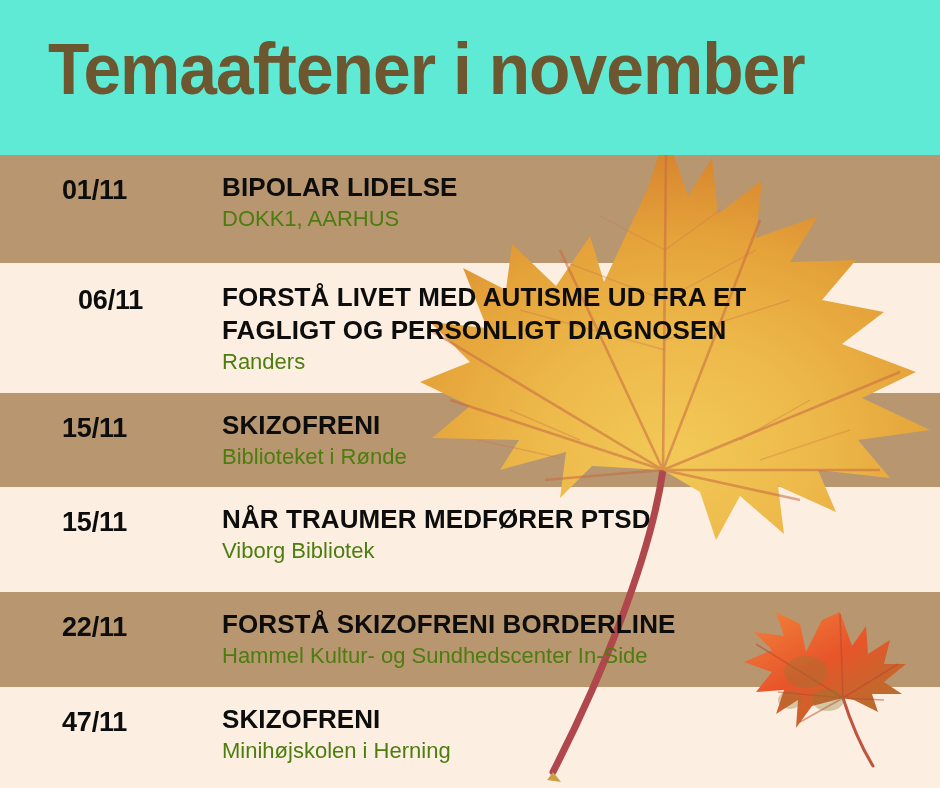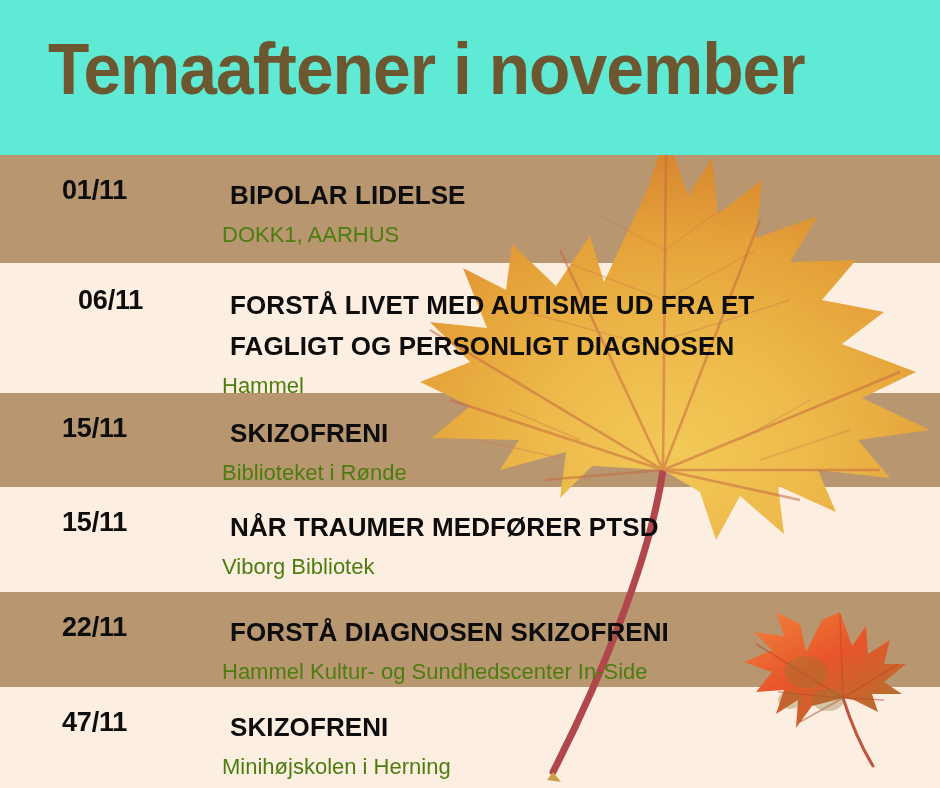--- a/index.html
+++ b/index.html
@@ -94,21 +94,21 @@
     left: 222px;
     right: 10px;
   }
   .event-title {
     font-family: "Liberation Sans Narrow", "Liberation Sans", sans-serif;
     font-size: 26px;
     font-weight: 700;
     color: #0d0d0d;
     line-height: 33px;
     letter-spacing: 0.1px;
-    margin: 8px;
+    margin: 0;
     white-space: nowrap;
   }
   .event-venue {
     font-family: "Liberation Sans Narrow", "Liberation Sans", sans-serif;
     font-size: 22px;
     font-weight: 400;
     color: #4d7c0f;
     line-height: 29px;
     margin: 0;
     white-space: nowrap;
@@ -207,41 +207,41 @@
         <div class="event-body" style="top: 16px;">
           <p class="event-title">BIPOLAR LIDELSE</p>
           <p class="event-venue">DOKK1, AARHUS</p>
         </div>
       </div>
       <div class="event-row" style="top: 263px; height: 130px;">
         <div class="event-date" style="top: 22px; margin-left: 16px;">06/11</div>
         <div class="event-body" style="top: 18px;">
           <p class="event-title">FORSTÅ LIVET MED AUTISME UD FRA ET</p>
           <p class="event-title">FAGLIGT OG PERSONLIGT DIAGNOSEN</p>
-          <p class="event-venue">Hammel</p>
+          <p class="event-venue">Randers</p>
         </div>
       </div>
       <div class="event-row" style="top: 393px; height: 94px;">
         <div class="event-date" style="top: 20px;">15/11</div>
         <div class="event-body" style="top: 16px;">
           <p class="event-title">SKIZOFRENI</p>
           <p class="event-venue">Biblioteket i Rønde</p>
         </div>
       </div>
       <div class="event-row" style="top: 487px; height: 105px;">
         <div class="event-date" style="top: 20px;">15/11</div>
         <div class="event-body" style="top: 16px;">
           <p class="event-title">NÅR TRAUMER MEDFØRER PTSD</p>
           <p class="event-venue">Viborg Bibliotek</p>
         </div>
       </div>
       <div class="event-row" style="top: 592px; height: 95px;">
         <div class="event-date" style="top: 20px;">22/11</div>
         <div class="event-body" style="top: 16px;">
-          <p class="event-title">FORSTÅ DIAGNOSEN SKIZOFRENI</p>
+          <p class="event-title">FORSTÅ SKIZOFRENI BORDERLINE</p>
           <p class="event-venue">Hammel Kultur- og Sundhedscenter In-Side</p>
         </div>
       </div>
       <div class="event-row" style="top: 687px; height: 101px;">
         <div class="event-date" style="top: 20px;">47/11</div>
         <div class="event-body" style="top: 16px;">
           <p class="event-title">SKIZOFRENI</p>
           <p class="event-venue">Minihøjskolen i Herning</p>
         </div>
       </div>

